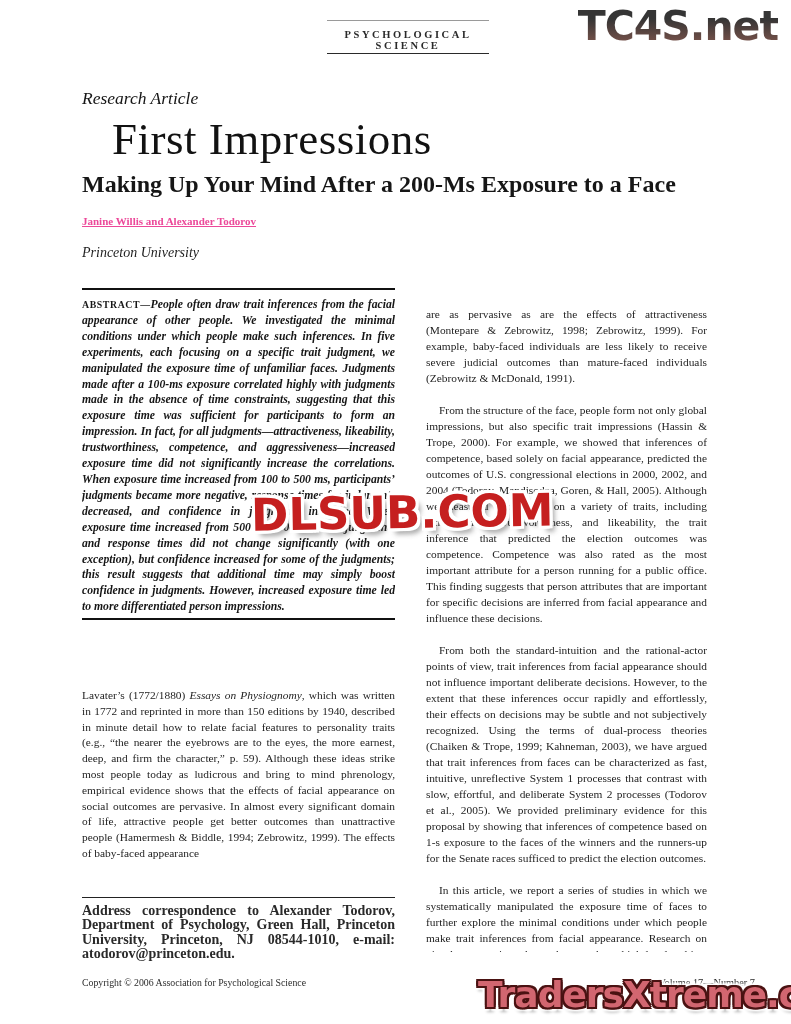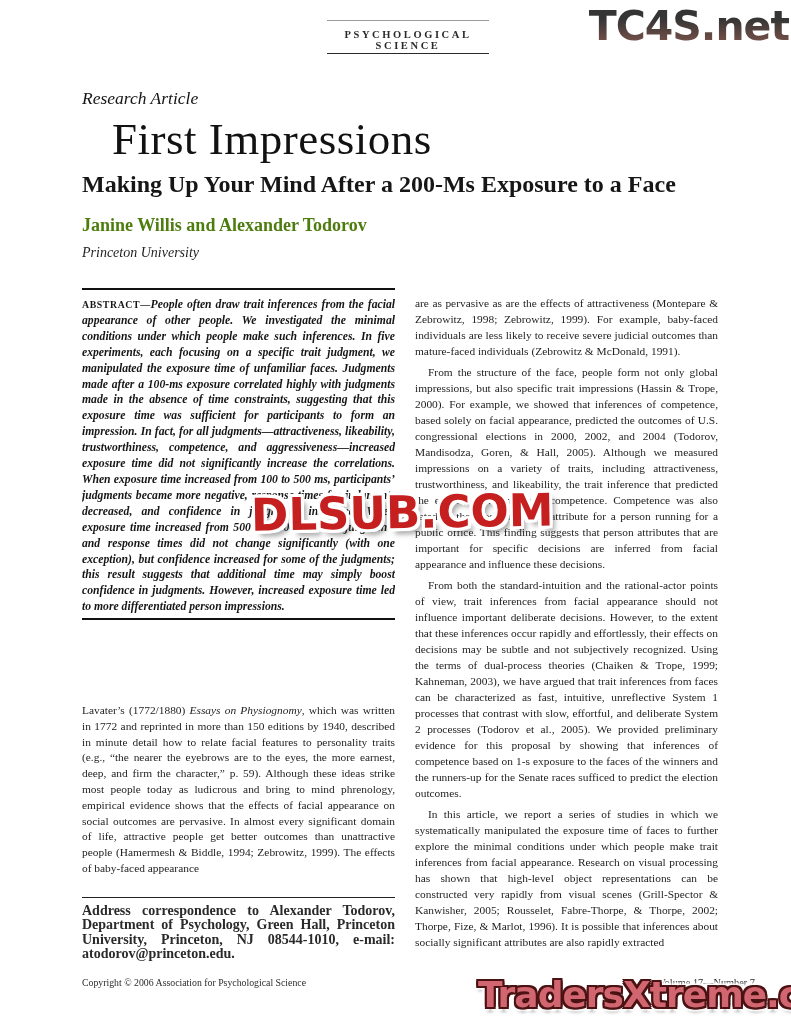--- a/index.html
+++ b/index.html
@@ -10,21 +10,21 @@
   }
   
   .journal-head{
     position:absolute;left:327px;top:20px;width:162px;
     text-align:center;font-weight:bold;font-size:10.5px;letter-spacing:2.6px;
     color:#2a2a2a;border-top:1px solid #9a9a9a;border-bottom:1px solid #2a2a2a;
     padding:8px 0 2px 0;
   }
   
   .wm-tc4s{
-    position:absolute;top:2px;right:2px;
+    position:absolute;top:2px;right:13px;
     font-family:"DejaVu Sans", sans-serif;font-weight:bold;font-size:41px;
     letter-spacing:-1px;
     background:linear-gradient(to bottom,#353535 35%,#8a5a50 100%);
     -webkit-background-clip:text;background-clip:text;
     color:transparent;
   }
   .wm-dlsub{
     position:absolute;left:251px;top:486px;
     font-family:"DejaVu Sans", sans-serif;font-weight:bold;font-size:45px;
     letter-spacing:0px;color:#c51f1f;transform:rotate(-1deg);
@@ -42,47 +42,47 @@
       -2px -2px 0 #4a1212, 2px -2px 0 #4a1212, -2px 2px 0 #4a1212, 2px 2px 0 #4a1212,
       -2px 0 0 #4a1212, 2px 0 0 #4a1212, 0 -2px 0 #4a1212, 0 2px 0 #4a1212,
       -4px -4px 2px #fff, 4px -4px 2px #fff, -4px 4px 2px #fff, 4px 4px 2px #fff,
       0 5px 3px rgba(0,0,0,0.3);
     z-index:5;
   }
   
   .kicker{position:absolute;left:82px;top:88px;font-style:italic;font-size:17.5px;color:#161616;}
   .title{position:absolute;left:80px;top:113px;font-size:45px;font-weight:normal;letter-spacing:0.5px;color:#121212;margin-left:32px;}
   .subtitle{position:absolute;left:82px;top:171px;font-size:24px;font-weight:bold;color:#161616;}
-  .authors{position:absolute;left:82px;top:215px;font-size:18px;font-weight:bold;color:#4d7c0f;}
+  .authors{position:absolute;left:82px;top:215px;font-size:11px;font-weight:bold;color:#ec4899;text-decoration:underline;}
   .affiliation{position:absolute;left:82px;top:245px;font-size:14px;font-style:italic;color:#1d1d1d;}
   
   .abstract-box{
     position:absolute;left:82px;top:288px;width:313px;height:332px;
     box-sizing:border-box;border-top:2px solid #111;border-bottom:2px solid #111;
     padding:7px 0 0 0;overflow:hidden;
   }
   .abstract-text{
     font-size:11.7px;line-height:15.9px;font-weight:bold;font-style:italic;
     text-align:justify;color:#161616;
   }
   .abstract-label{font-style:normal;font-size:9.8px;letter-spacing:0.6px;}
   .left-body{
-    position:absolute;left:82px;top:703px;width:313px;height:194px;overflow:hidden;
+    position:absolute;left:82px;top:688px;width:313px;height:194px;overflow:hidden;
     font-size:11.4px;line-height:15.8px;text-align:justify;
   }
   .footnote-box{
     position:absolute;left:82px;top:897px;width:313px;
     border-top:1px solid #222;padding-top:6px;
     font-size:14px;line-height:14.4px;text-align:justify;font-weight:bold;color:#2a2a2a;
   }
   .right-col{
     position:absolute;left:410px;top:290px;width:313px;height:662px;overflow:hidden;
     font-size:11.4px;line-height:16px;text-align:justify;
   }
-  .right-col p{margin:5px;}
+  .right-col p{margin:16px;}
   .right-col p.indent{text-indent:13px;}
   
   .footer-page{position:absolute;left:85px;top:1029px;font-size:12.5px;color:#1d1d1d;}
   .footer-copy{position:absolute;left:82px;top:977px;width:641px;text-align:left;font-size:9.8px;color:#2a2a2a;}
   .footer-vol{position:absolute;right:36px;top:977px;font-size:10.3px;color:#2a2a2a;}
 </style>
 </head>
 <body>
 
 <div class="page">

